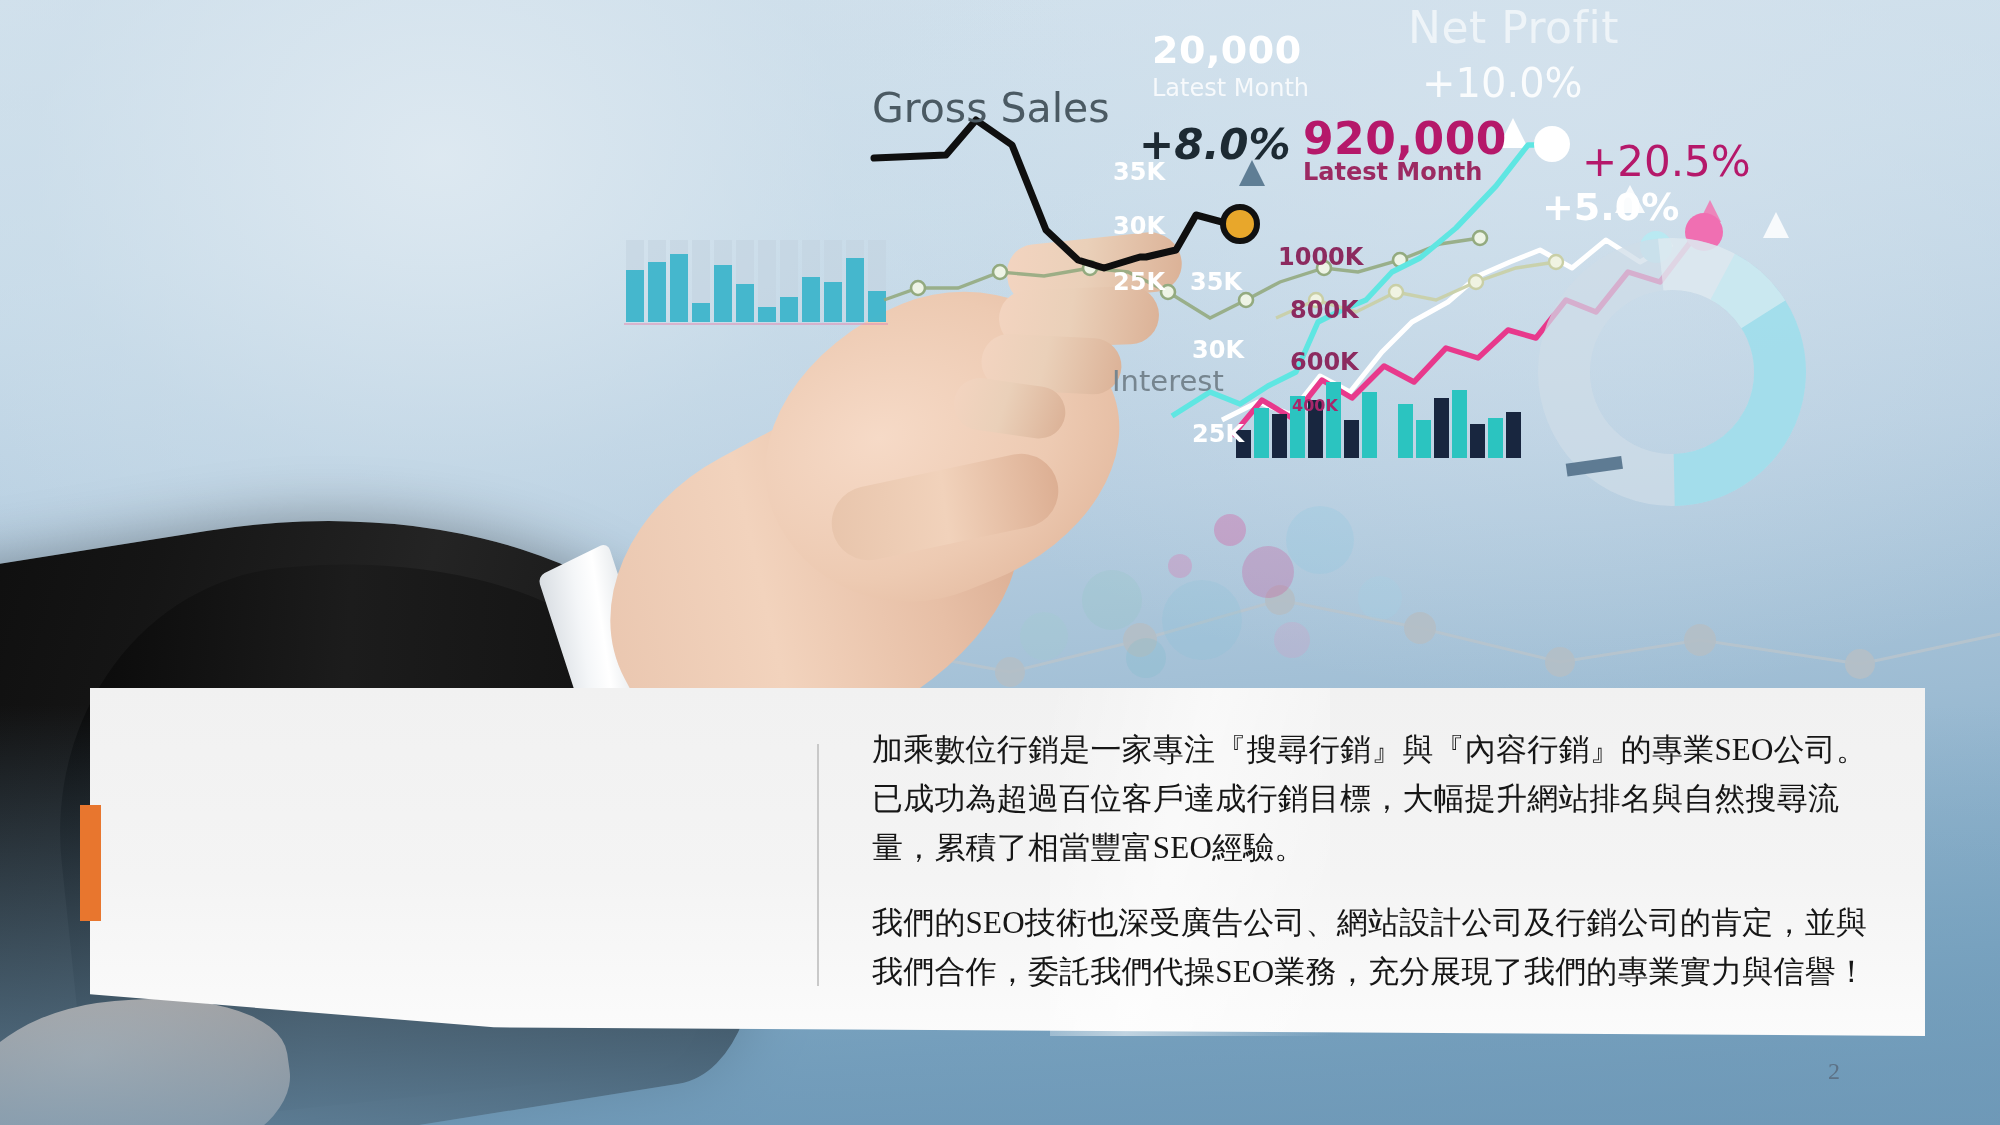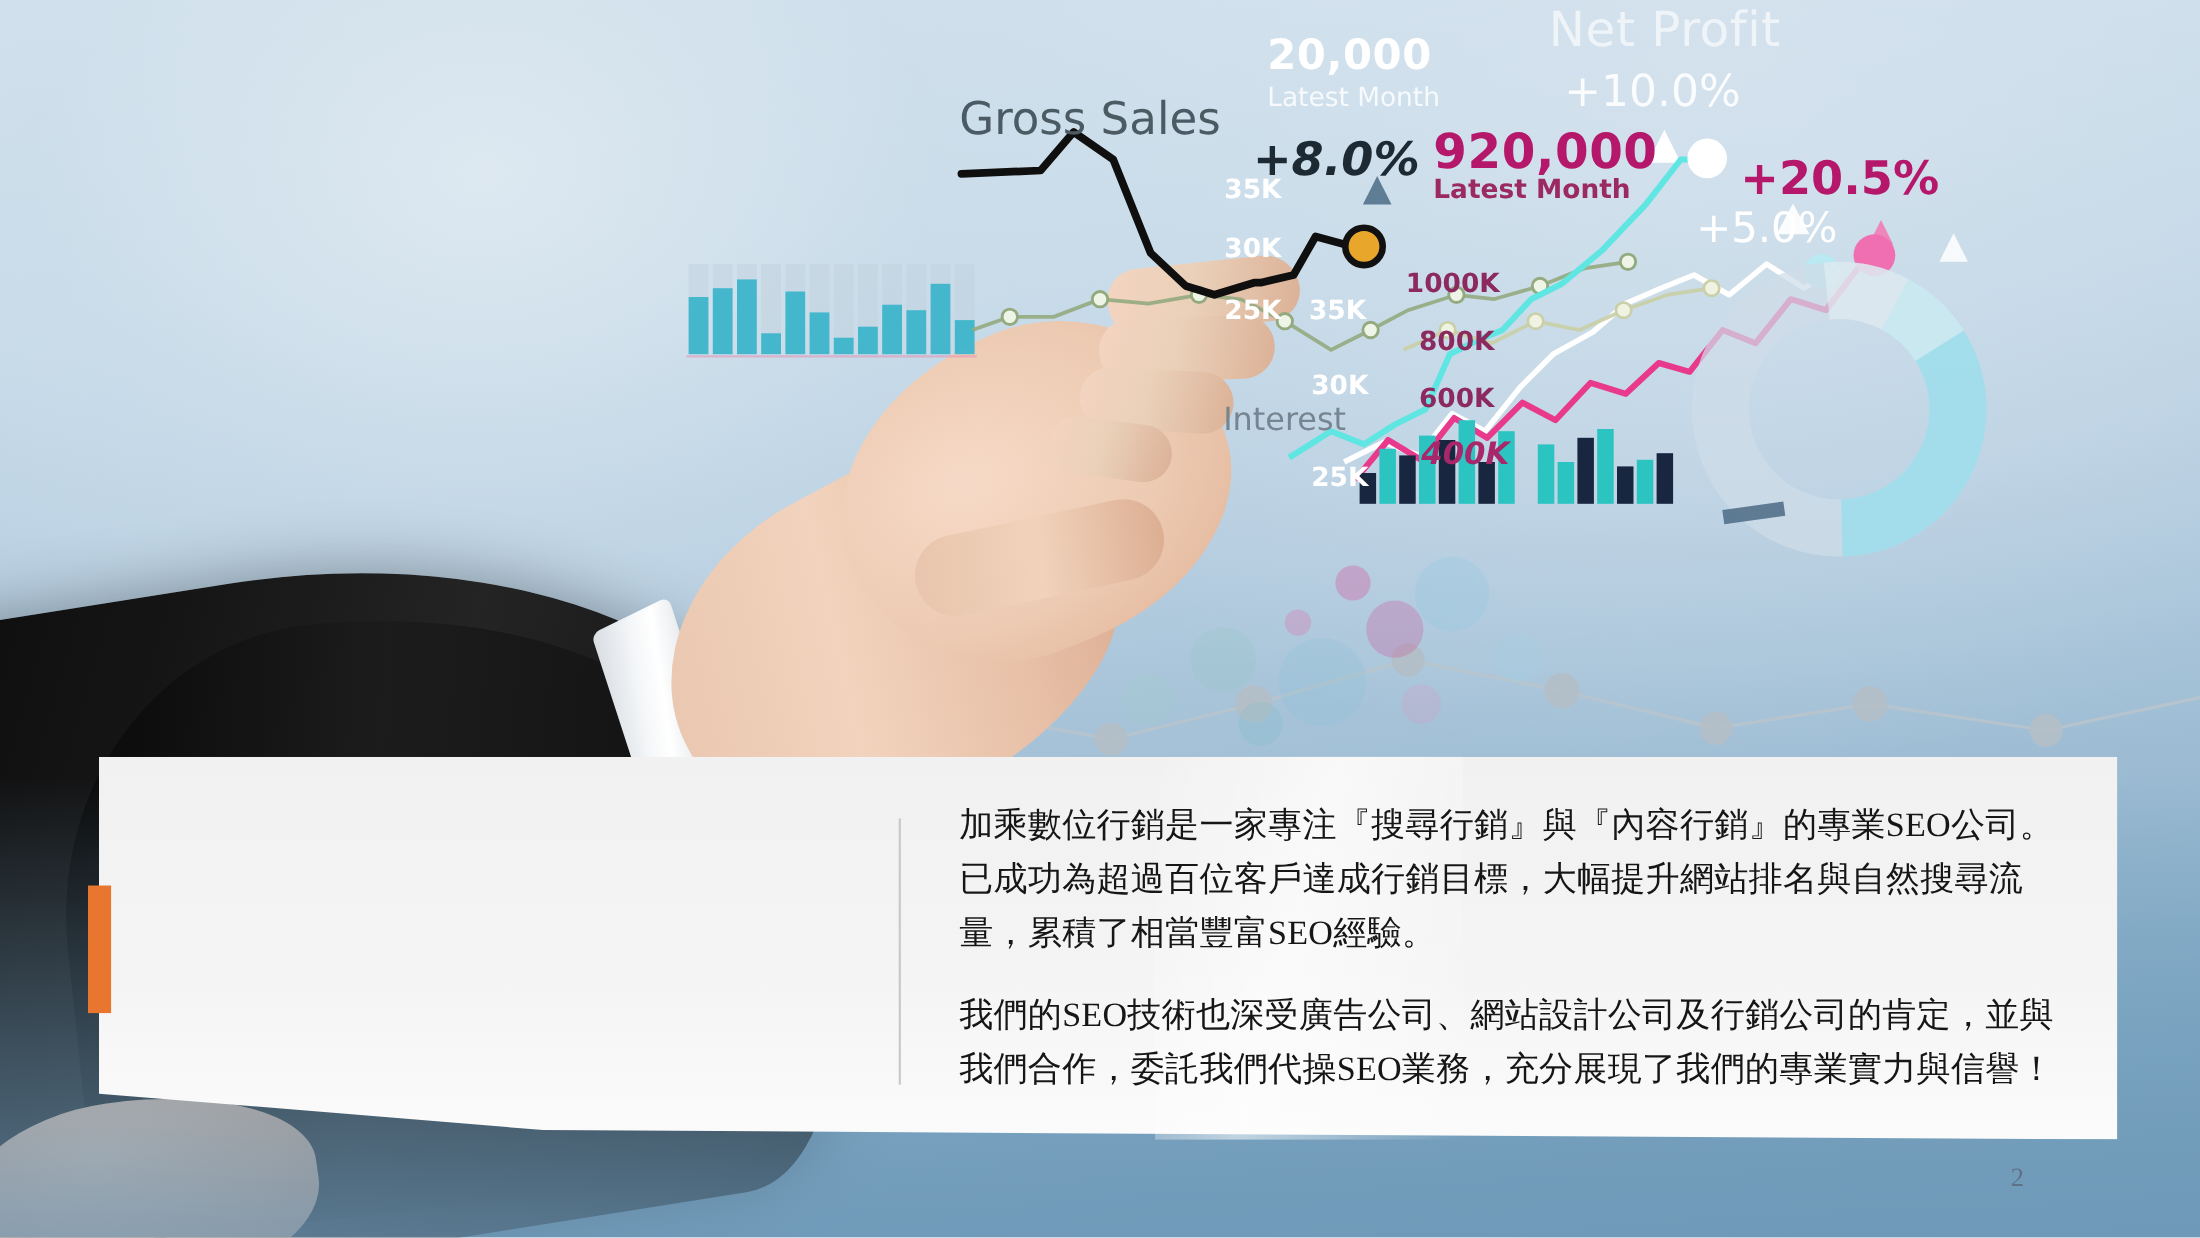--- a/index.html
+++ b/index.html
@@ -128,34 +128,34 @@
   }
   .lbl-gross      { left: 872px; top: 84px;  font-size: 41px; color: #4b5a63; }
   .lbl-interest   { left: 1112px; top: 364px; font-size: 29px; color: #76858f; }
   .lbl-netprofit  { left: 1408px; top: 2px;   font-size: 44px; color: rgba(255,255,255,0.62); letter-spacing: .5px;}
   .lbl-20000      { left: 1152px; top: 28px;  font-size: 38px; font-weight: 700; color: #ffffff; letter-spacing: .5px;}
   .lbl-20000sub   { left: 1152px; top: 74px;  font-size: 24px; color: rgba(255,255,255,0.82); }
   .lbl-p8         { left: 1139px; top: 120px; font-size: 42px; font-weight: 700; color: #1d2a33; font-style: italic; }
   .lbl-920000     { left: 1303px; top: 113px; font-size: 44px; font-weight: 700; color: #b5186a; letter-spacing: .5px;}
   .lbl-920000sub  { left: 1303px; top: 158px; font-size: 24px; font-weight: 600; color: #9c2a62; }
   .lbl-p10        { left: 1422px; top: 60px;  font-size: 40px; font-weight: 400; color: rgba(255,255,255,0.88); }
-  .lbl-p205       { left: 1582px; top: 137px; font-size: 42px; font-weight: 700; color: #b5186a; }
-  .lbl-p5         { left: 1542px; top: 185px; font-size: 38px; font-weight: 400; color: #ffffff; }
+  .lbl-p205       { left: 1582px; top: 137px; font-size: 42px; font-weight: 400; color: #b5186a; }
+  .lbl-p5         { left: 1542px; top: 185px; font-size: 38px; font-weight: 700; color: #ffffff; }
 
   .ax { font-family: "DejaVu Sans", "Liberation Sans", sans-serif; font-weight: 700; }
   .ax-35a  { left: 1113px; top: 158px; font-size: 24px; color: #ffffff; }
   .ax-30a  { left: 1113px; top: 212px; font-size: 24px; color: #ffffff; }
   .ax-25a  { left: 1113px; top: 268px; font-size: 24px; color: #ffffff; }
   .ax-35b  { left: 1190px; top: 268px; font-size: 24px; color: #ffffff; }
   .ax-30b  { left: 1192px; top: 336px; font-size: 24px; color: #ffffff; }
   .ax-25b  { left: 1192px; top: 420px; font-size: 24px; color: #ffffff; }
   .ax-1000 { left: 1278px; top: 243px; font-size: 24px; color: #8c2a5f; }
   .ax-800  { left: 1290px; top: 296px; font-size: 24px; color: #8c2a5f; }
   .ax-600  { left: 1290px; top: 348px; font-size: 24px; color: #8c2a5f; }
-  .ax-400  { left: 1292px; top: 396px; font-size: 28px; color: #a8276b; font-style: italic; }
+  .ax-400  { left: 1292px; top: 396px; font-size: 16px; color: #a8276b; }
 
   
   .panel {
     position: absolute;
     left: 90px;
     top: 688px;
     width: 1835px;
     height: 348px;
     background: linear-gradient(to bottom, #f1f1f1 0%, #f4f4f4 55%, #fbfbfb 100%);
     clip-path: polygon(0 0, 100% 0, 100% 100%, 22% 97.5%, 0 88%);

